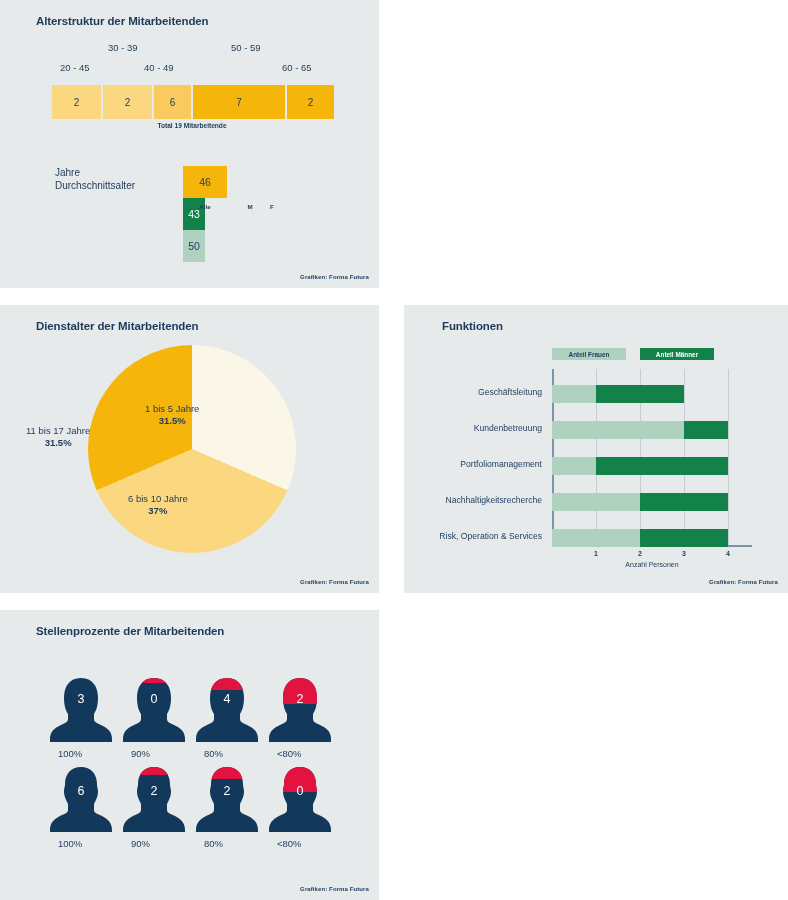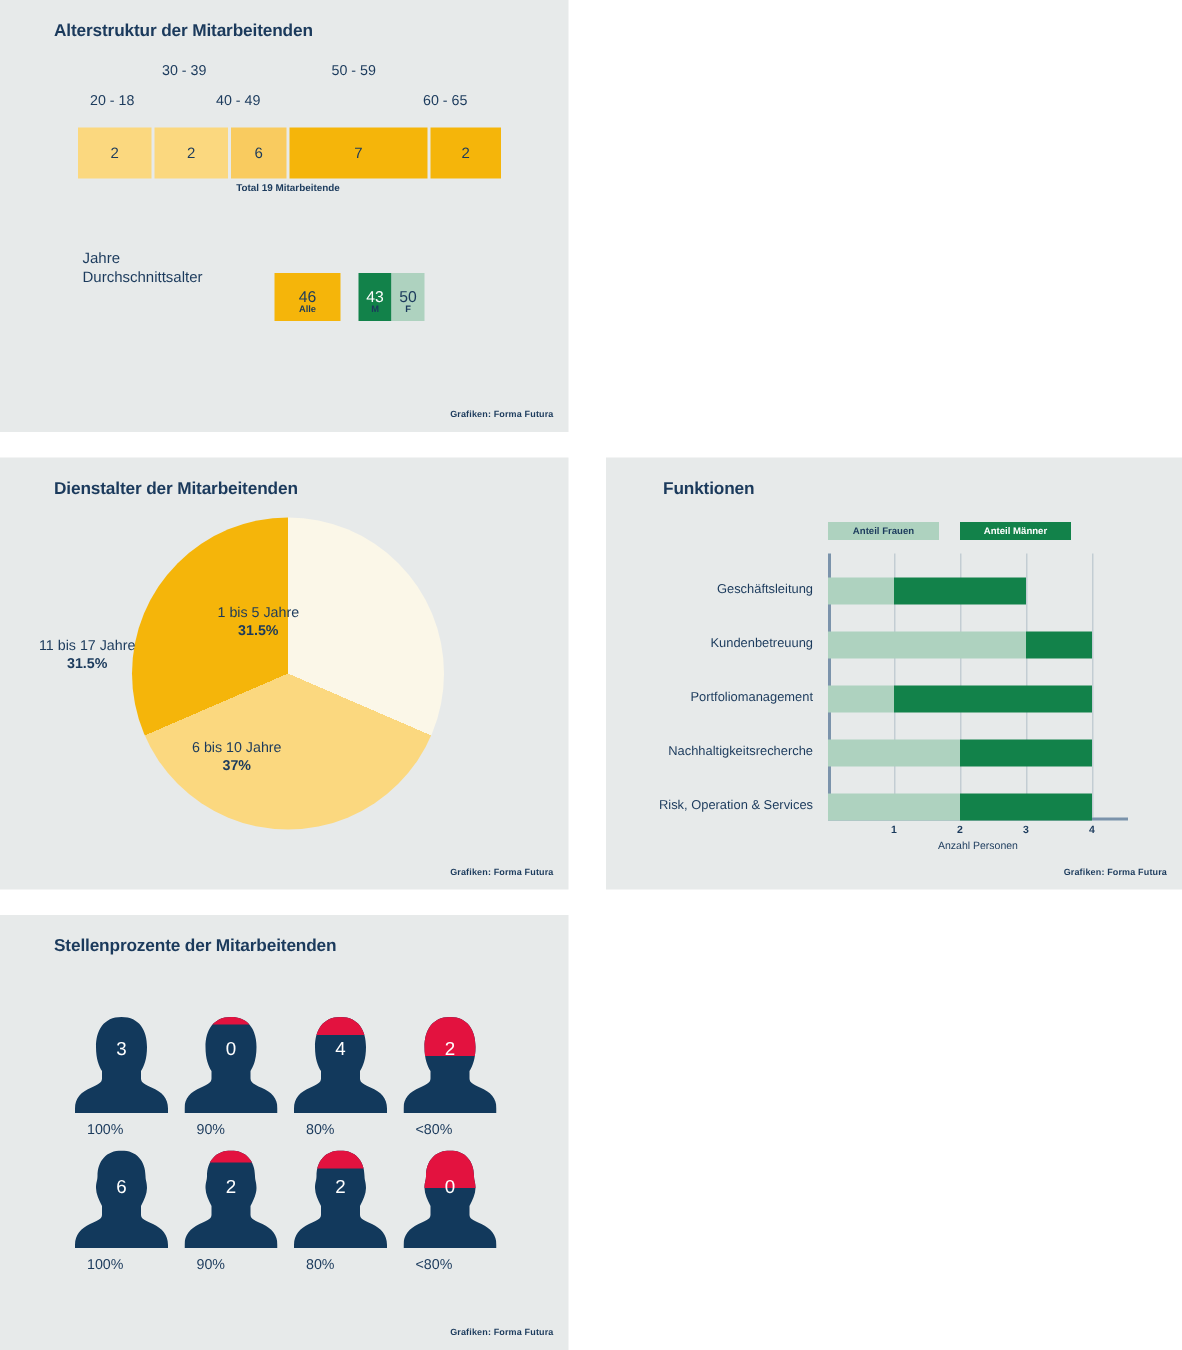--- a/index.html
+++ b/index.html
@@ -85,21 +85,21 @@
     font-weight: bold;
     color: #1b3a5c;
   }
   .avg-label {
     position: absolute;
     left: 55px; top: 166px;
     font-size: 10px;
     line-height: 13px;
     color: #1b3a5c;
   }
-  .avg-boxes { position: absolute; left: 183px; top: 182px; display: flex; }
+  .avg-boxes { position: absolute; left: 183px; top: 166px; display: flex; flex-direction: column; }
   .avgbox {
     width: 44px; height: 32px;
     display: flex; align-items: center; justify-content: center;
     font-size: 10.5px;
   }
   .avgbox.small { width: 22px; }
   .avgcaps { position: absolute; left: 183px; top: 203px; display: flex; }
   .avgcap {
     width: 44px; text-align: center;
     font-size: 6.2px; font-weight: bold; color: #1b3a5c;
@@ -166,24 +166,24 @@
 </style>
 </head>
 <body>
 
 <div class="board">
 
   <div class="panel p-tl">
     <div class="ptitle">Alterstruktur der Mitarbeitenden</div>
 
     <div class="agelabels">
-      <div class="agelabel" style="left:8px;  top:22px;">20 - 18</div>
+      <div class="agelabel" style="left:8px;  top:22px;">20 - 45</div>
       <div class="agelabel" style="left:56px; top:2px;">30 - 39</div>
       <div class="agelabel" style="left:92px; top:22px;">40 - 49</div>
-      <div class="agelabel" style="left:157px;top:2px;padding-left:12px;">50 - 59</div>
+      <div class="agelabel" style="left:167px;top:2px;padding-left:12px;">50 - 59</div>
       <div class="agelabel" style="left:230px;top:22px;">60 - 65</div>
     </div>
 
     <div class="agebars">
       <div class="agebar" style="width:49px; background:#fbd87f;">2</div>
       <div class="agebar" style="width:49px; background:#fbd87f;">2</div>
       <div class="agebar" style="width:37px; background:#f9cb5f;">6</div>
       <div class="agebar" style="width:92px; background:#f5b50a;">7</div>
       <div class="agebar" style="width:47px; background:#f5b50a;">2</div>
     </div>

